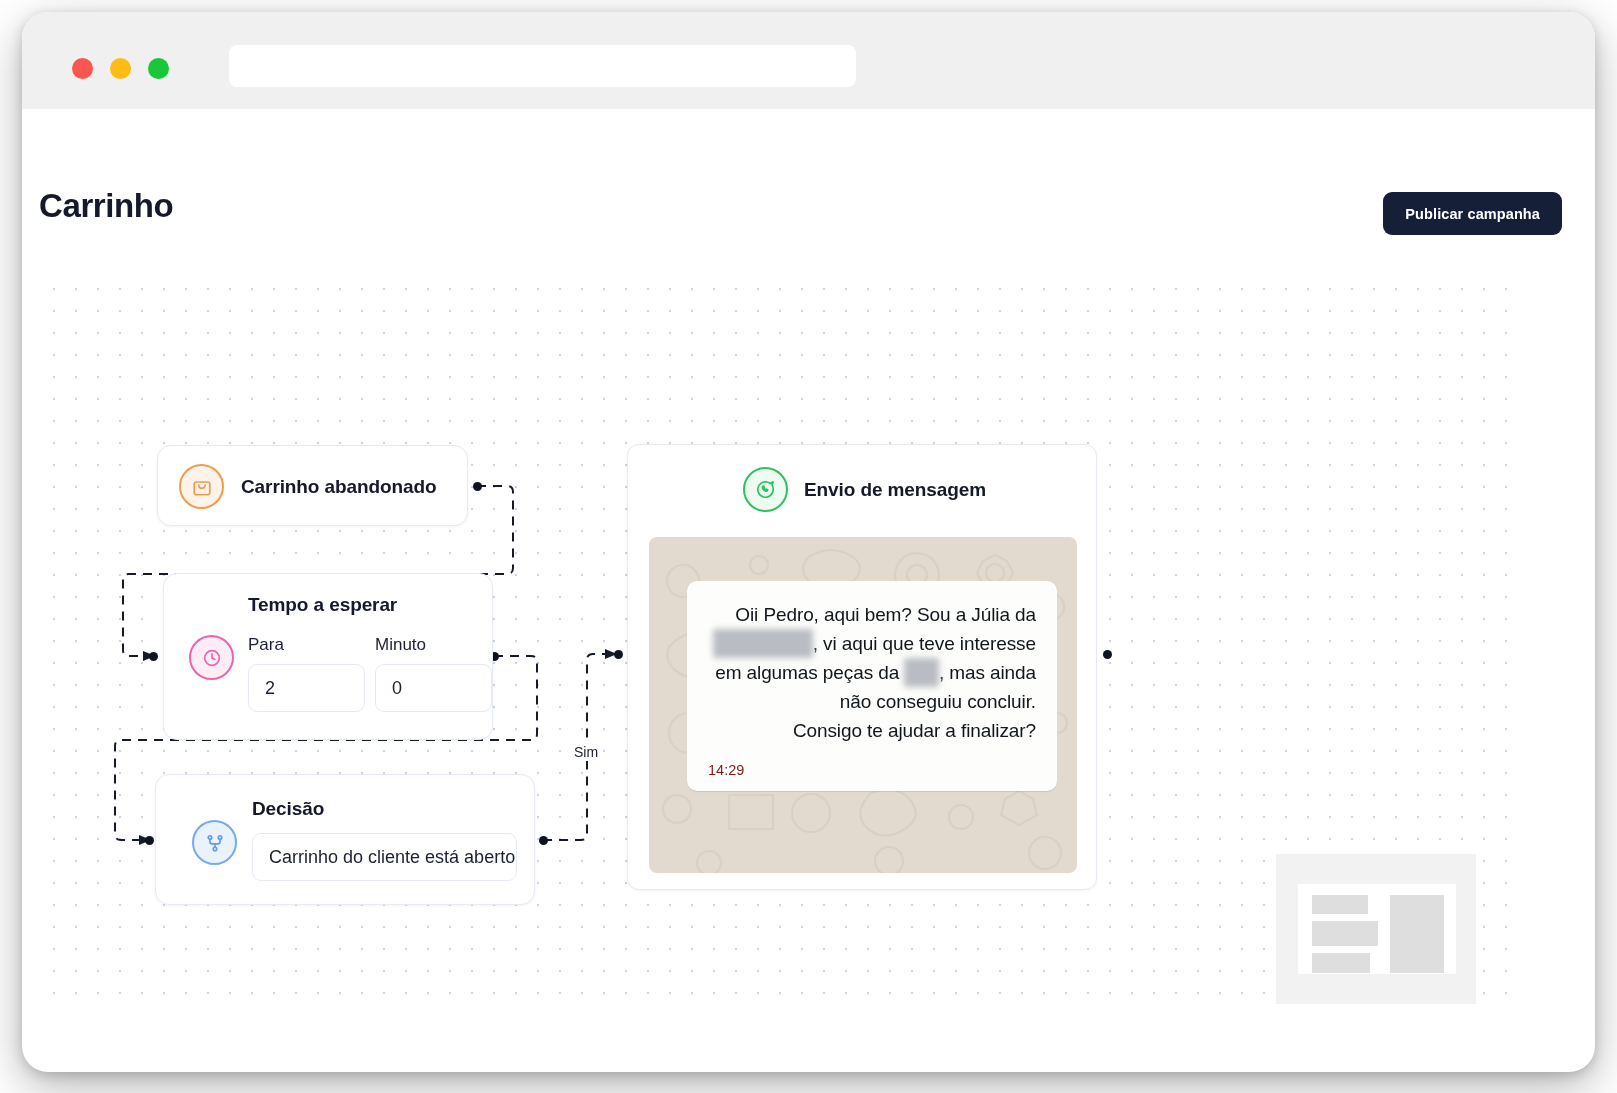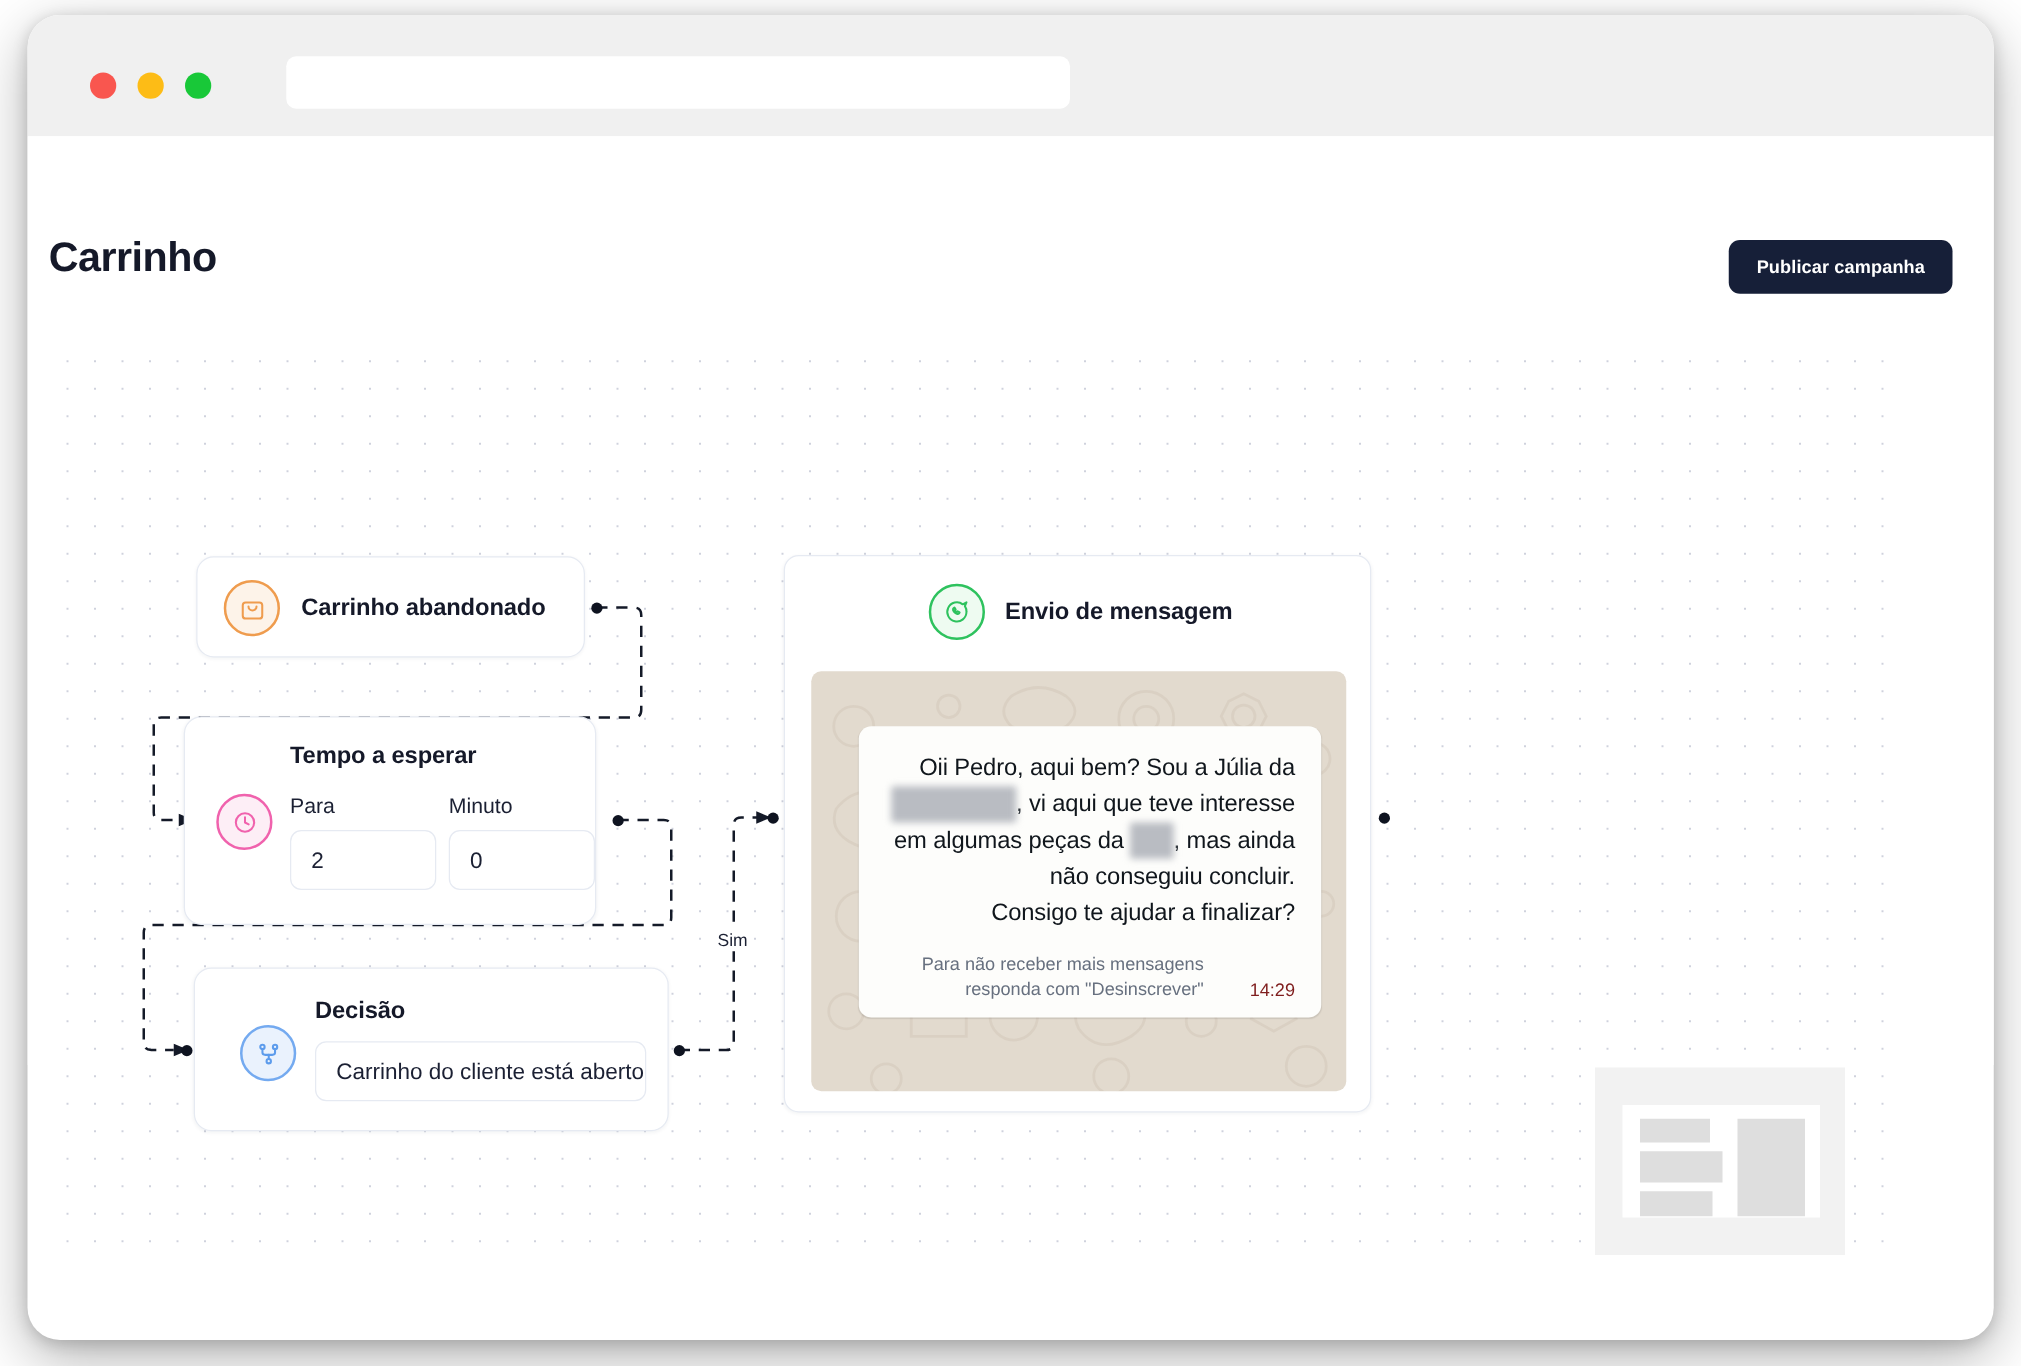--- a/index.html
+++ b/index.html
@@ -169,21 +169,21 @@
     padding-left: 16px;
     font-family: "Liberation Sans", sans-serif;
   }
 
   
   #node-trigger { left: 118px; top: 171px; width: 311px; height: 81px; }
   #node-trigger .node-icon { left: 21px; top: 18px; }
   #node-trigger .node-title { position: absolute; left: 83px; top: 30px; }
 
   
-  #node-wait { left: 108px; top: 299px; width: 330px; height: 167px; }
+  #node-wait { left: 124px; top: 299px; width: 330px; height: 167px; }
   #node-wait .node-icon { left: 25px; top: 61px; }
   #node-wait .node-title { position: absolute; left: 84px; top: 20px; }
   #node-wait .lbl-hora   { position: absolute; left: 84px; top: 61px; }
   #node-wait .lbl-minuto { position: absolute; left: 211px; top: 61px; }
   #node-wait .inp-hora   { position: absolute; left: 84px;  top: 90px; width: 117px; height: 48px; }
   #node-wait .inp-minuto { position: absolute; left: 211px; top: 90px; width: 117px; height: 48px; }
 
   
   #node-decision { left: 116px; top: 500px; width: 380px; height: 131px; }
   #node-decision .node-icon { left: 36px; top: 45px; }
@@ -419,21 +419,20 @@
               <circle cx="396" cy="316" r="16"></circle>
             </g>
           </svg>
 
           <div id="wa-bubble">
             <div id="wa-text">
               <span>Oii Pedro, aqui bem? Sou a Júlia da </span><span class="redacted">Arm Fitness</span><span>, vi aqui que teve interesse em algumas peças da </span><span class="redacted">Arm</span><span>, mas ainda não conseguiu concluir.</span><br>
               <span>Consigo te ajudar a finalizar?</span>
             </div>
             <div id="wa-footer">
-              <span id="wa-unsub">Para não receber mais mensagens responda com "Desinscrever"</span>
               <span id="wa-time">14:29</span>
             </div>
           </div>
         </div>
       </div>
 
       <div id="minimap">
         <div id="minimap-inner">
           <span class="mm-rect mm-a"></span>
           <span class="mm-rect mm-b"></span>

